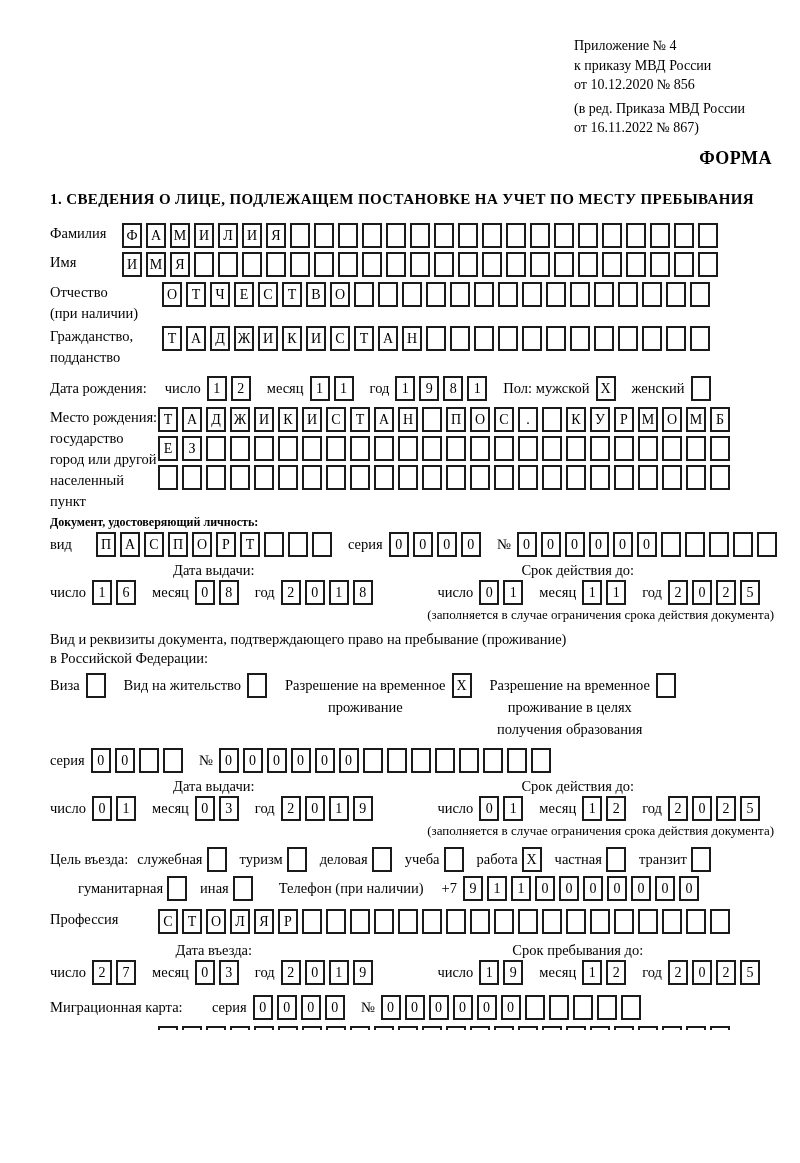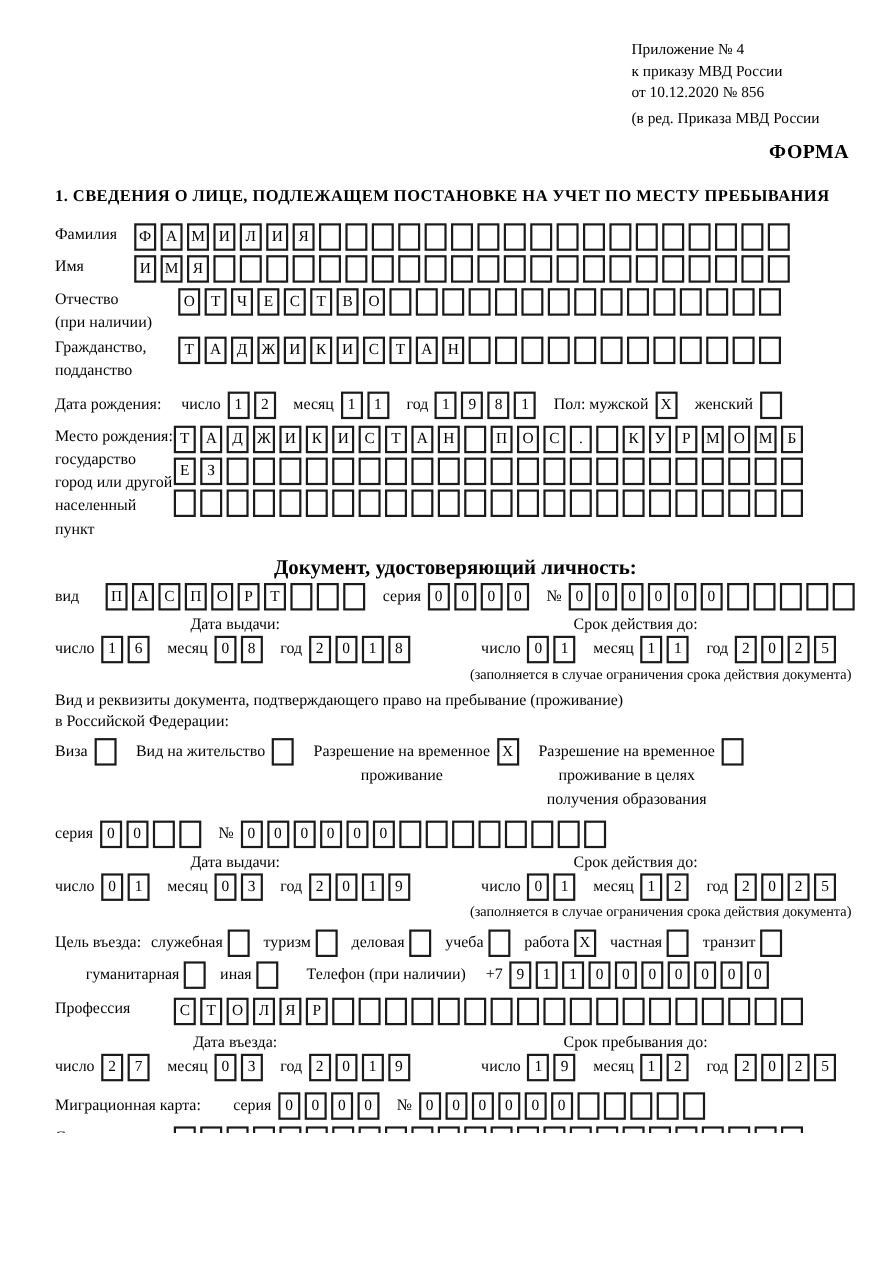--- a/index.html
+++ b/index.html
@@ -35,21 +35,21 @@
   .dl { flex:none; margin:0 6px 0 12px; line-height:25px; }
   .dl.first { margin-left:0; }
   .dgroup { display:flex; align-items:center; }
   .dhead { display:flex; font-size:14.5px; }
   .dhead-left { width:45%; text-align:center; }
   .dhead-right { width:55%; text-align:center; }
   .drow { display:flex; justify-content:space-between; padding-right:14px; margin-top:1px; }
   .note { font-size:13px; }
   .noteright { text-align:right; padding-right:4px; margin-top:2px; }
   
-  .doc-heading { text-align:center; font-weight:bold; font-size:19px; margin-top:14px; }
+  .doc-heading { font-weight:bold; font-size:12px; margin-top:3px; }
   
   .opt-row { display:flex; align-items:flex-start; margin-top:6px; }
   .opt { display:flex; align-items:flex-start; margin-right:14px; }
   .opt:last-child { margin-right:0; }
   .opt-label { line-height:25px; margin-right:6px; }
   .opt-label.multi { text-align:center; line-height:22px; padding-top:1px; }
   
   .purpose-row { display:flex; align-items:center; flex-wrap:nowrap; }
   .popt { display:flex; align-items:center; margin-left:9px; flex:none; }
   .popt .olabel { margin-right:4px; }
@@ -64,20 +64,21 @@
 </head>
 <body>
 
 <div class="page">
 
   <div class="annex">
     <div>Приложение № 4</div>
     <div>к приказу МВД России</div>
     <div>от 10.12.2020 № 856</div>
     <div class="rev">(в ред. Приказа МВД России</div>
+    <div>от 16.11.2022 № 867)</div>
   </div>
   <div class="forma">ФОРМА</div>
 
 
   <div class="sec-heading">1. СВЕДЕНИЯ О ЛИЦЕ, ПОДЛЕЖАЩЕМ ПОСТАНОВКЕ НА УЧЕТ ПО МЕСТУ ПРЕБЫВАНИЯ</div>
 
   <div class="frow mt15">
     <div class="flabel w72">Фамилия</div>
     <div class="cells">
         <span class="cell">Ф</span>

